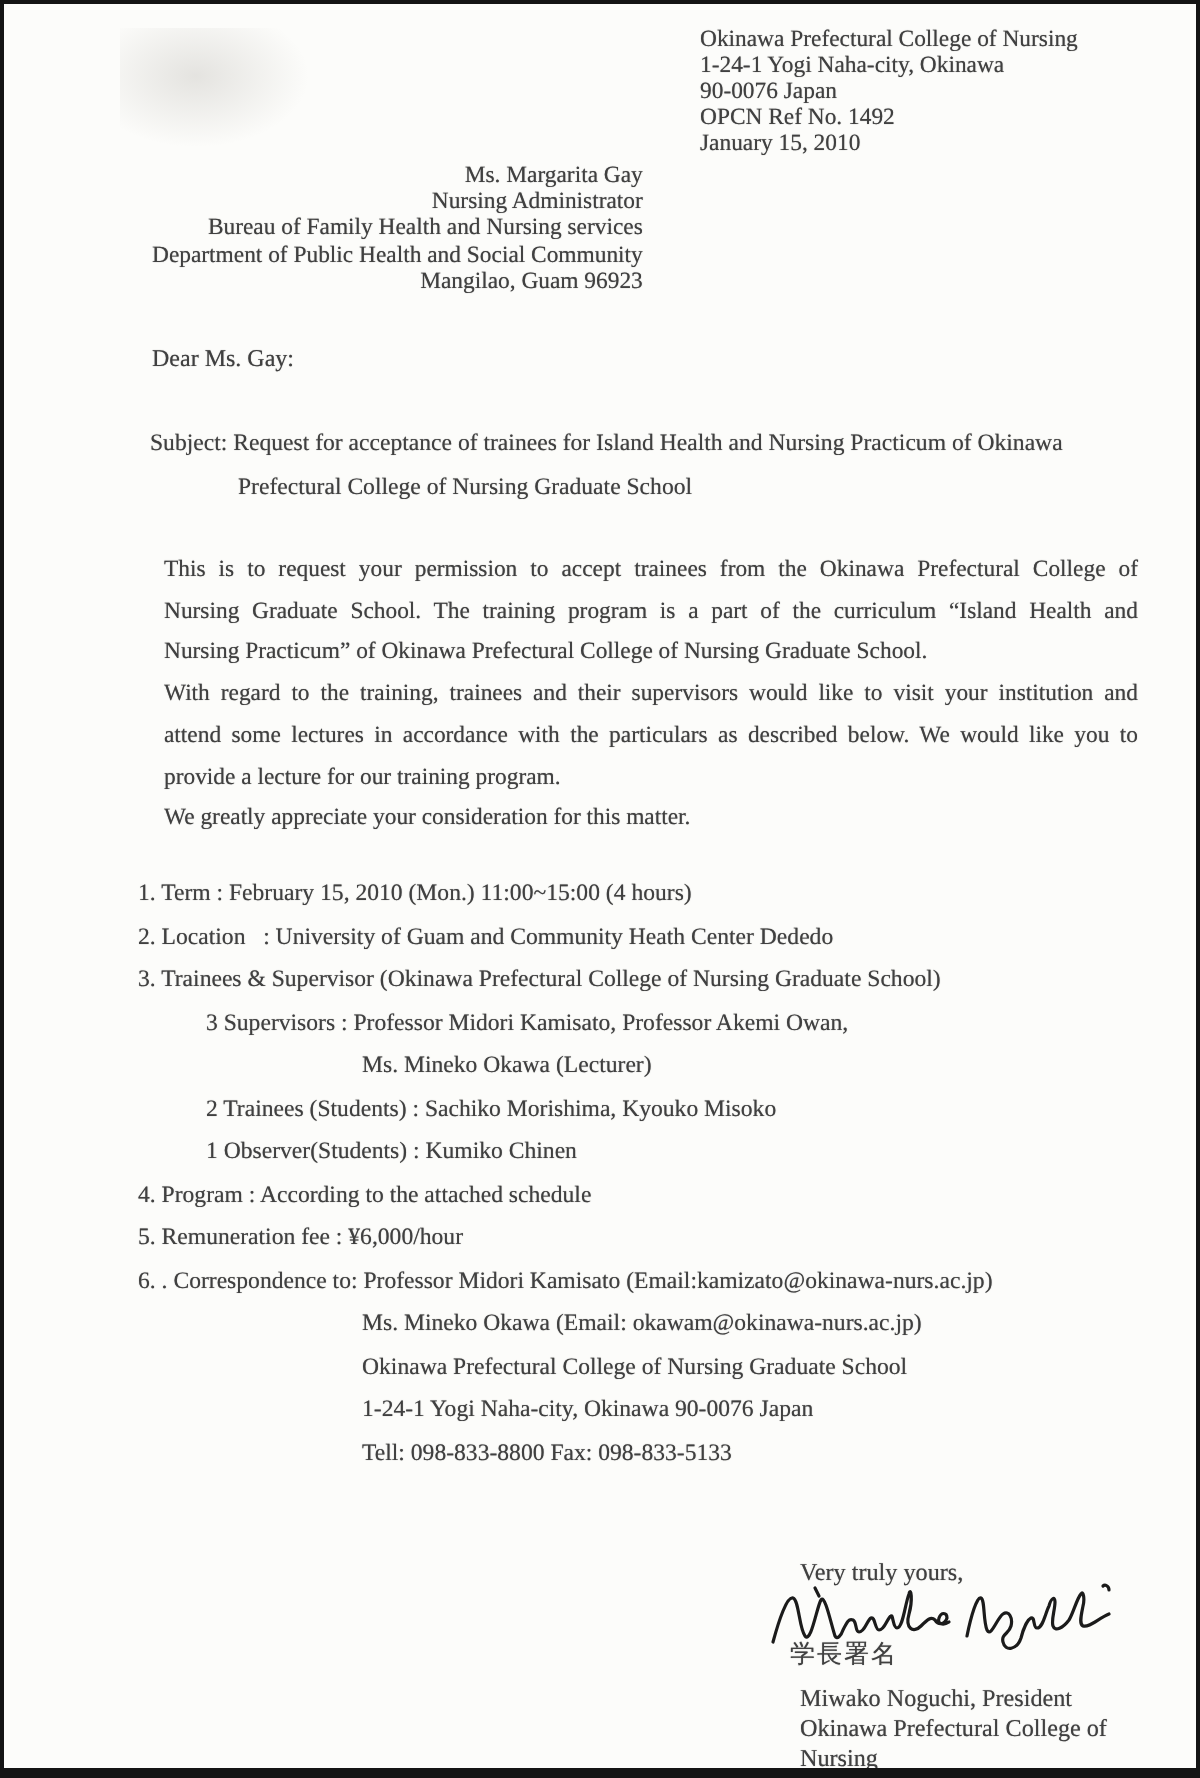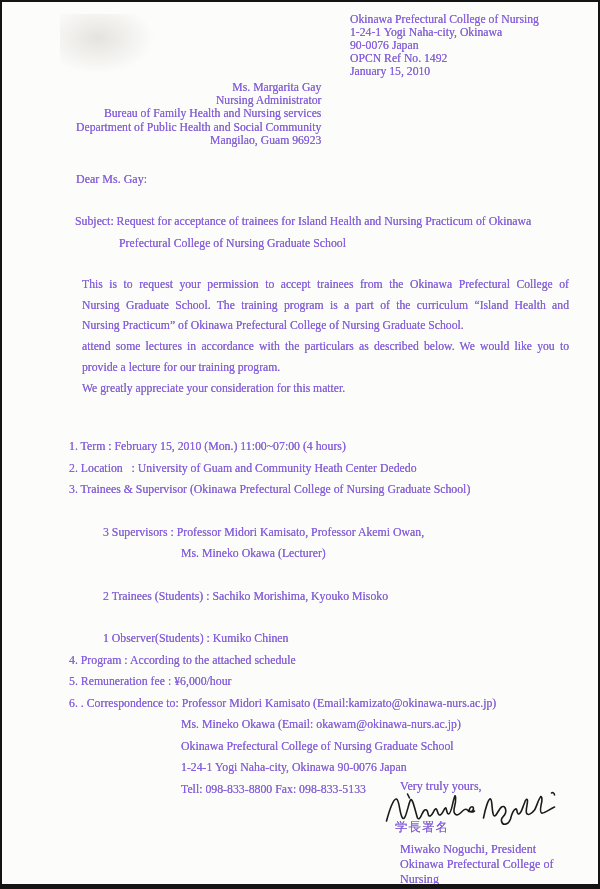--- a/index.html
+++ b/index.html
@@ -4,40 +4,40 @@
 <style>
   html,body{margin:0;padding:0;background:#888;}
   .page{
     position:relative;
     width:600px;height:889px;
     box-sizing:border-box;
     background:#fcfcfa;
     border:2px solid #141414;
     border-bottom-width:5px;
     font-family:"Liberation Serif","DejaVu Serif",serif;
-    color:#8b5cf6;
+    color:#404040;
     overflow:hidden;
     text-shadow:0 0 .45px rgba(20,20,20,.55);
   }
   .smudge{
     position:absolute;left:58px;top:12px;width:95px;height:60px;
     background:radial-gradient(ellipse at 40% 40%, rgba(120,115,105,.18), rgba(120,115,105,0) 70%);
     pointer-events:none;
   }
   .block{position:absolute;}
   .line{white-space:pre-wrap;}
   .sender{left:348px;top:11px;font-size:11.7px;line-height:13.1px;}
   .recipient{left:74px;top:79px;font-size:11.7px;line-height:13.2px;text-align:right;}
   .salutation{left:74px;top:170px;font-size:12px;}
   .subject{left:73px;top:209px;width:500px;font-size:11.8px;line-height:21.5px;}
   .subject .l2{padding-left:44px;}
   .body{left:80px;top:273px;width:487px;font-size:11.7px;line-height:20.7px;}
   .body .j{text-align:justify;text-align-last:justify;}
   .list{left:67px;top:434px;width:505px;font-size:11.8px;line-height:21.5px;}
-  .ind1{padding-left:34px;margin-top:21px;}
+  .ind1{padding-left:34px;}
   .ind2{padding-left:112px;}
   .valediction{left:398px;top:777px;font-size:12.1px;text-align:right;}
   .signature{position:absolute;left:380px;top:788px;}
   .sig-caption{left:393px;top:817px;font-size:12.5px;font-family:"DejaVu Sans",sans-serif;letter-spacing:1px;}
   .signer{left:398px;top:840px;font-size:12.1px;line-height:15px;}
 </style>
 </head>
 <body>
 
 <div class="page">
@@ -64,27 +64,28 @@
 
   <div class="block subject">
     <div class="line">Subject: Request for acceptance of trainees for Island Health and Nursing Practicum of Okinawa</div>
     <div class="line l2">Prefectural College of Nursing Graduate School</div>
   </div>
 
   <div class="block body">
     <div class="line j">This is to request your permission to accept trainees from the Okinawa Prefectural College of</div>
     <div class="line j">Nursing Graduate School. The training program is a part of the curriculum “Island Health and</div>
     <div class="line">Nursing Practicum” of Okinawa Prefectural College of Nursing Graduate School.</div>
+    <div class="line j">With regard to the training, trainees and their supervisors would like to visit your institution and</div>
     <div class="line j">attend some lectures in accordance with the particulars as described below. We would like you to</div>
     <div class="line">provide a lecture for our training program.</div>
     <div class="line">We greatly appreciate your consideration for this matter.</div>
   </div>
 
   <div class="block list">
-    <div class="line">1. Term : February 15, 2010 (Mon.) 11:00~07:00 (4 hours)</div>
+    <div class="line">1. Term : February 15, 2010 (Mon.) 11:00~15:00 (4 hours)</div>
     <div class="line">2. Location   : University of Guam and Community Heath Center Dededo</div>
     <div class="line">3. Trainees &amp; Supervisor (Okinawa Prefectural College of Nursing Graduate School)</div>
     <div class="line ind1">3 Supervisors : Professor Midori Kamisato, Professor Akemi Owan,</div>
     <div class="line ind2">Ms. Mineko Okawa (Lecturer)</div>
     <div class="line ind1">2 Trainees (Students) : Sachiko Morishima, Kyouko Misoko</div>
     <div class="line ind1">1 Observer(Students) : Kumiko Chinen</div>
     <div class="line">4. Program : According to the attached schedule</div>
     <div class="line">5. Remuneration fee : ¥6,000/hour</div>
     <div class="line">6. . Correspondence to: Professor Midori Kamisato (Email:kamizato@okinawa-nurs.ac.jp)</div>
     <div class="line ind2">Ms. Mineko Okawa (Email: okawam@okinawa-nurs.ac.jp)</div>

